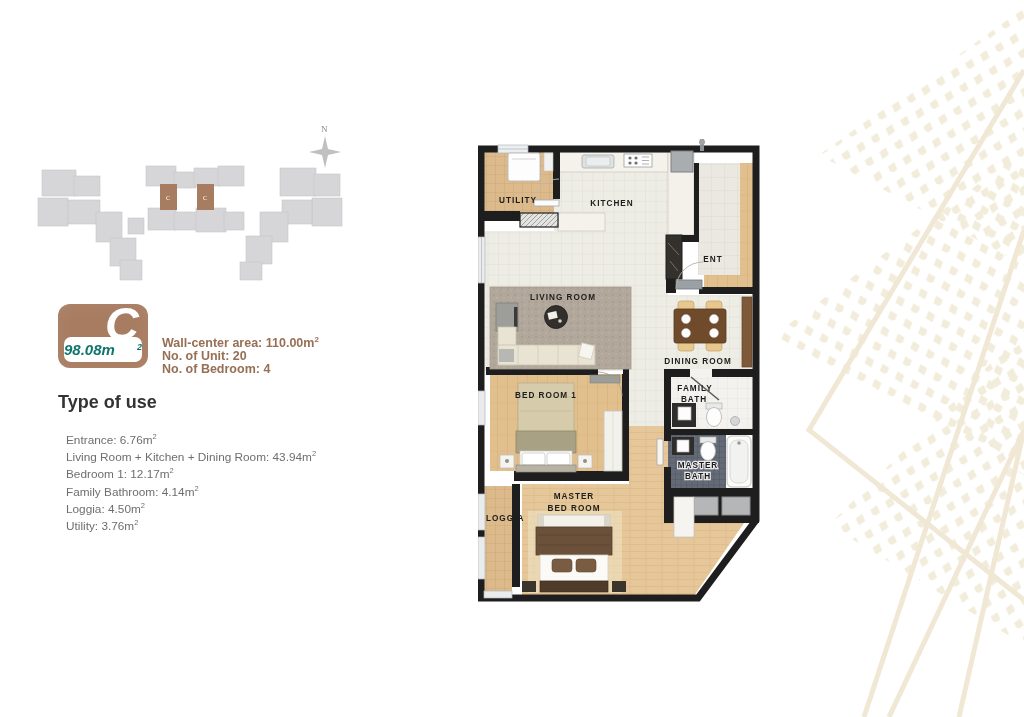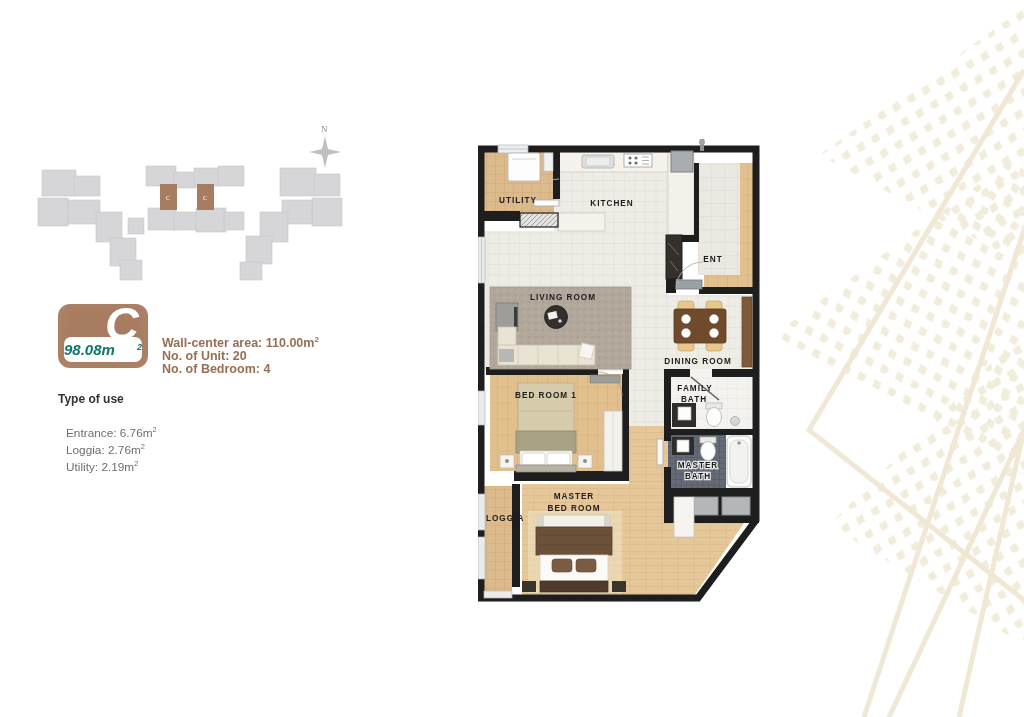--- a/index.html
+++ b/index.html
@@ -16,21 +16,21 @@
   .badge .type-letter{position:absolute;right:9px;top:-4px;color:#fff;font-size:47px;font-weight:700;line-height:1;}
   .badge .area-box{position:absolute;left:6px;right:6px;bottom:6px;height:25px;background:#fff;
          border-radius:7px;display:flex;align-items:center;justify-content:space-between;
          color:#0f766e;font-weight:700;font-size:15px;}
   .badge .area-box sup{font-size:9px;margin-top:-6px;}
   
   .info{position:absolute;left:162px;top:333px;color:#976f54;font-weight:700;font-size:12.5px;line-height:13px;}
   .info sup{font-size:8px;}
   
   .use{position:absolute;left:58px;top:392px;width:320px;}
-  .use h3{margin:0 0 17px 0;font-size:12px;color:#333;font-weight:700;}
+  .use h3{margin:0 0 17px 0;font-size:18px;color:#333;font-weight:700;}
   .use ul{margin:8px;padding:0;list-style:none;font-size:11.8px;color:#6e6e6e;line-height:13.3px;}
   .use sup{font-size:7.5px;}
   
   #floorplan{position:absolute;left:478px;top:139px;width:284px;height:466px;}
   text.rm{font-family:"Liberation Sans",sans-serif;font-weight:700;font-size:8.2px;
           letter-spacing:1px;fill:#1d1d1d;}
   text.halo{font-family:"Liberation Sans",sans-serif;font-weight:700;font-size:8.2px;
           letter-spacing:1px;fill:none;stroke:#e9e9e9;stroke-width:2.4px;}
   text.cmark{font-family:"Liberation Serif",serif;font-size:6.5px;fill:#fff;}
   text.north{font-family:"Liberation Serif",serif;font-size:9px;fill:#8a8a8a;}
@@ -120,22 +120,25 @@
     </div>
     <div>
       <span>No. of Bedroom: 4</span>
     </div>
   </div>
 
   <div class="use">
     <h3>Type of use</h3>
     <ul>
       <li><span>Entrance: 6.76m</span><sup>2</sup></li>
-      <li><span>Loggia: 2.76m</span><sup>2</sup></li>
-      <li><span>Utility: 2.19m</span><sup>2</sup></li>
+      <li><span>Living Room + Kitchen + Dining Room: 43.94m</span><sup>2</sup></li>
+      <li><span>Bedroom 1: 12.17m</span><sup>2</sup></li>
+      <li><span>Family Bathroom: 4.14m</span><sup>2</sup></li>
+      <li><span>Loggia: 4.50m</span><sup>2</sup></li>
+      <li><span>Utility: 3.76m</span><sup>2</sup></li>
     </ul>
   </div>
 
   <svg id="floorplan" viewBox="0 0 284 466">
     <defs>
       <pattern id="tileL" width="10.5" height="10.5" patternUnits="userSpaceOnUse">
         <rect width="10.5" height="10.5" fill="#edece5"></rect>
         <path d="M10.5,0 V10.5 M0,10.5 H10.5" stroke="#dbd8ce" stroke-width="0.7" fill="none"></path>
       </pattern>
       <pattern id="tileBig" width="13" height="13" patternUnits="userSpaceOnUse">

